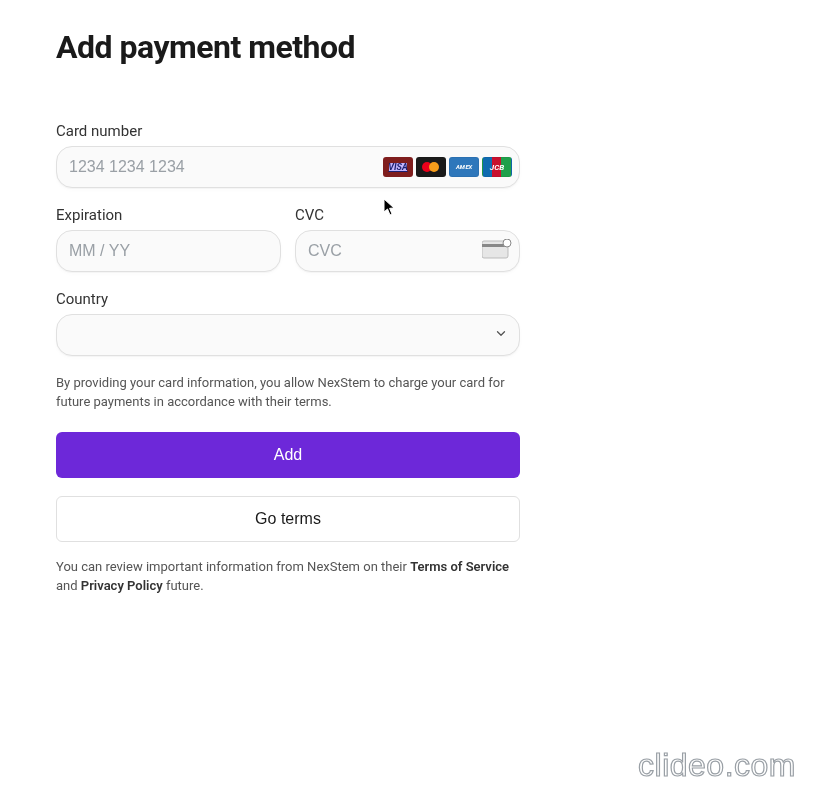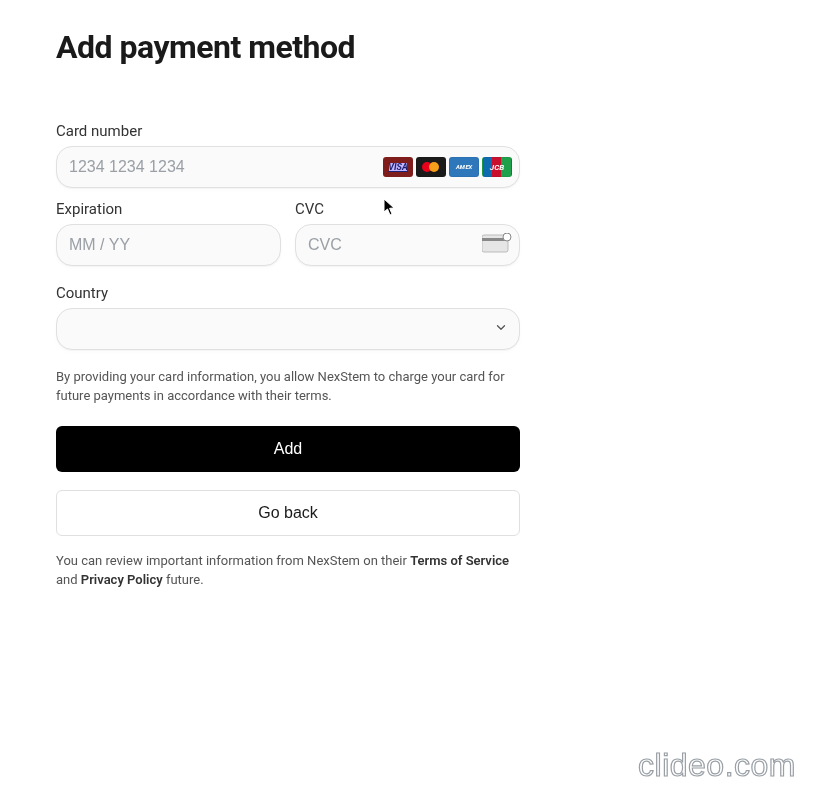--- a/index.html
+++ b/index.html
@@ -58,21 +58,21 @@
     color: #888;
     background: #fafafa;
   }
   .chev {
     position: absolute;
     right: 12px;
     top: 50%;
     transform: translateY(-50%);
     pointer-events: none;
   }
-  .card-field { margin-bottom: 12px; }
+  .card-field { margin-bottom: 18px; }
   .country-field { margin-bottom: 18px; }
   .card-brands {
     position: absolute;
     right: 8px;
     top: 50%;
     transform: translateY(-50%);
     display: flex;
     gap: 3px;
     align-items: center;
   }
@@ -113,21 +113,21 @@
   }
   .btn {
     width: 100%;
     height: 46px;
     border-radius: 6px;
     font-size: 16px;
     border: 1px solid transparent;
     cursor: pointer;
   }
   .btn-primary {
-    background: #000000;
+    background: #6d28d9;
     color: #fff;
     border: none;
     margin-bottom: 18px;
   }
   .btn-secondary {
     background: #fff;
     color: #1a1a1a;
     border: 1px solid #e0e0e0;
     font-weight: 500;
   }
@@ -216,21 +216,21 @@
             <polyline points="6 9 12 15 18 9"></polyline>
           </svg>
         </span>
       </div>
     </div>
 
     <div class="disclosure">By providing your card information, you allow NexStem to charge your card for future payments in accordance with their terms.</div>
 
     <button class="btn btn-primary">Add</button>
 
-    <button class="btn btn-secondary">Go back</button>
+    <button class="btn btn-secondary">Go terms</button>
 
     <div class="legal">
       <span>You can review important information from NexStem on their </span><a href="#">Terms of Service</a><span> and </span><a href="#">Privacy Policy</a><span> future.</span>
     </div>
 
   </div>
 </div>
 
 <div class="watermark">clideo.com</div>
 

